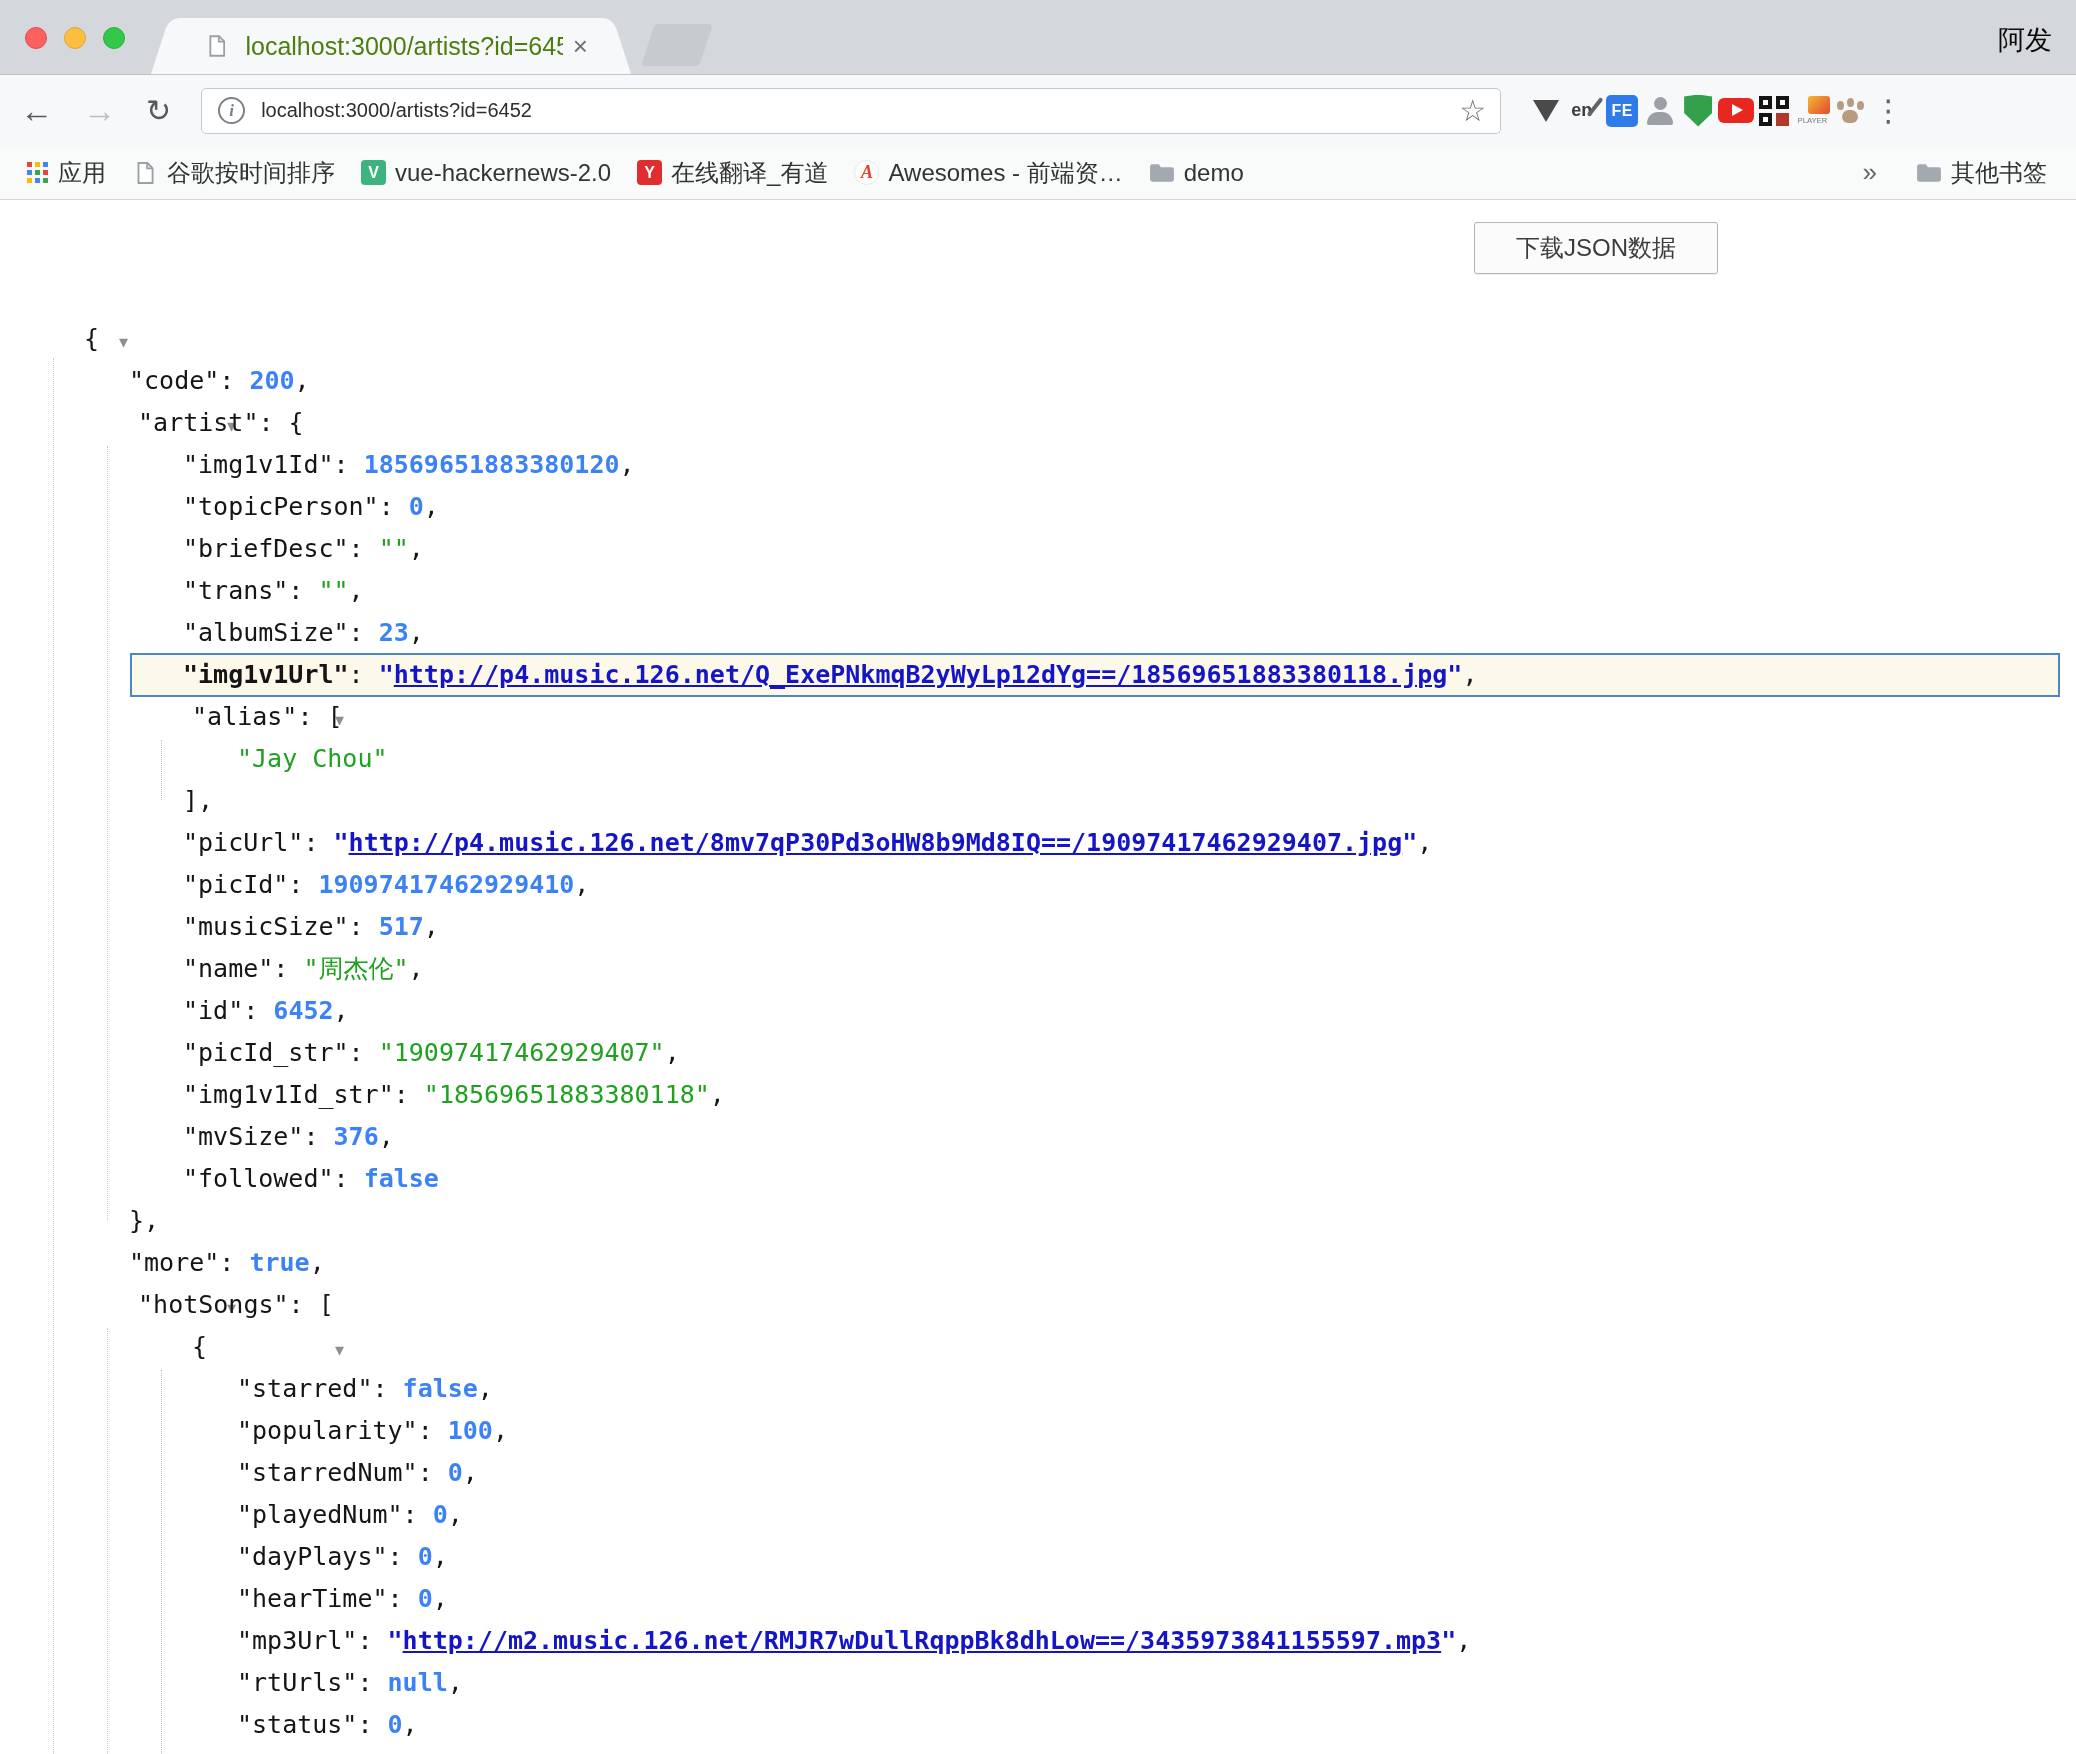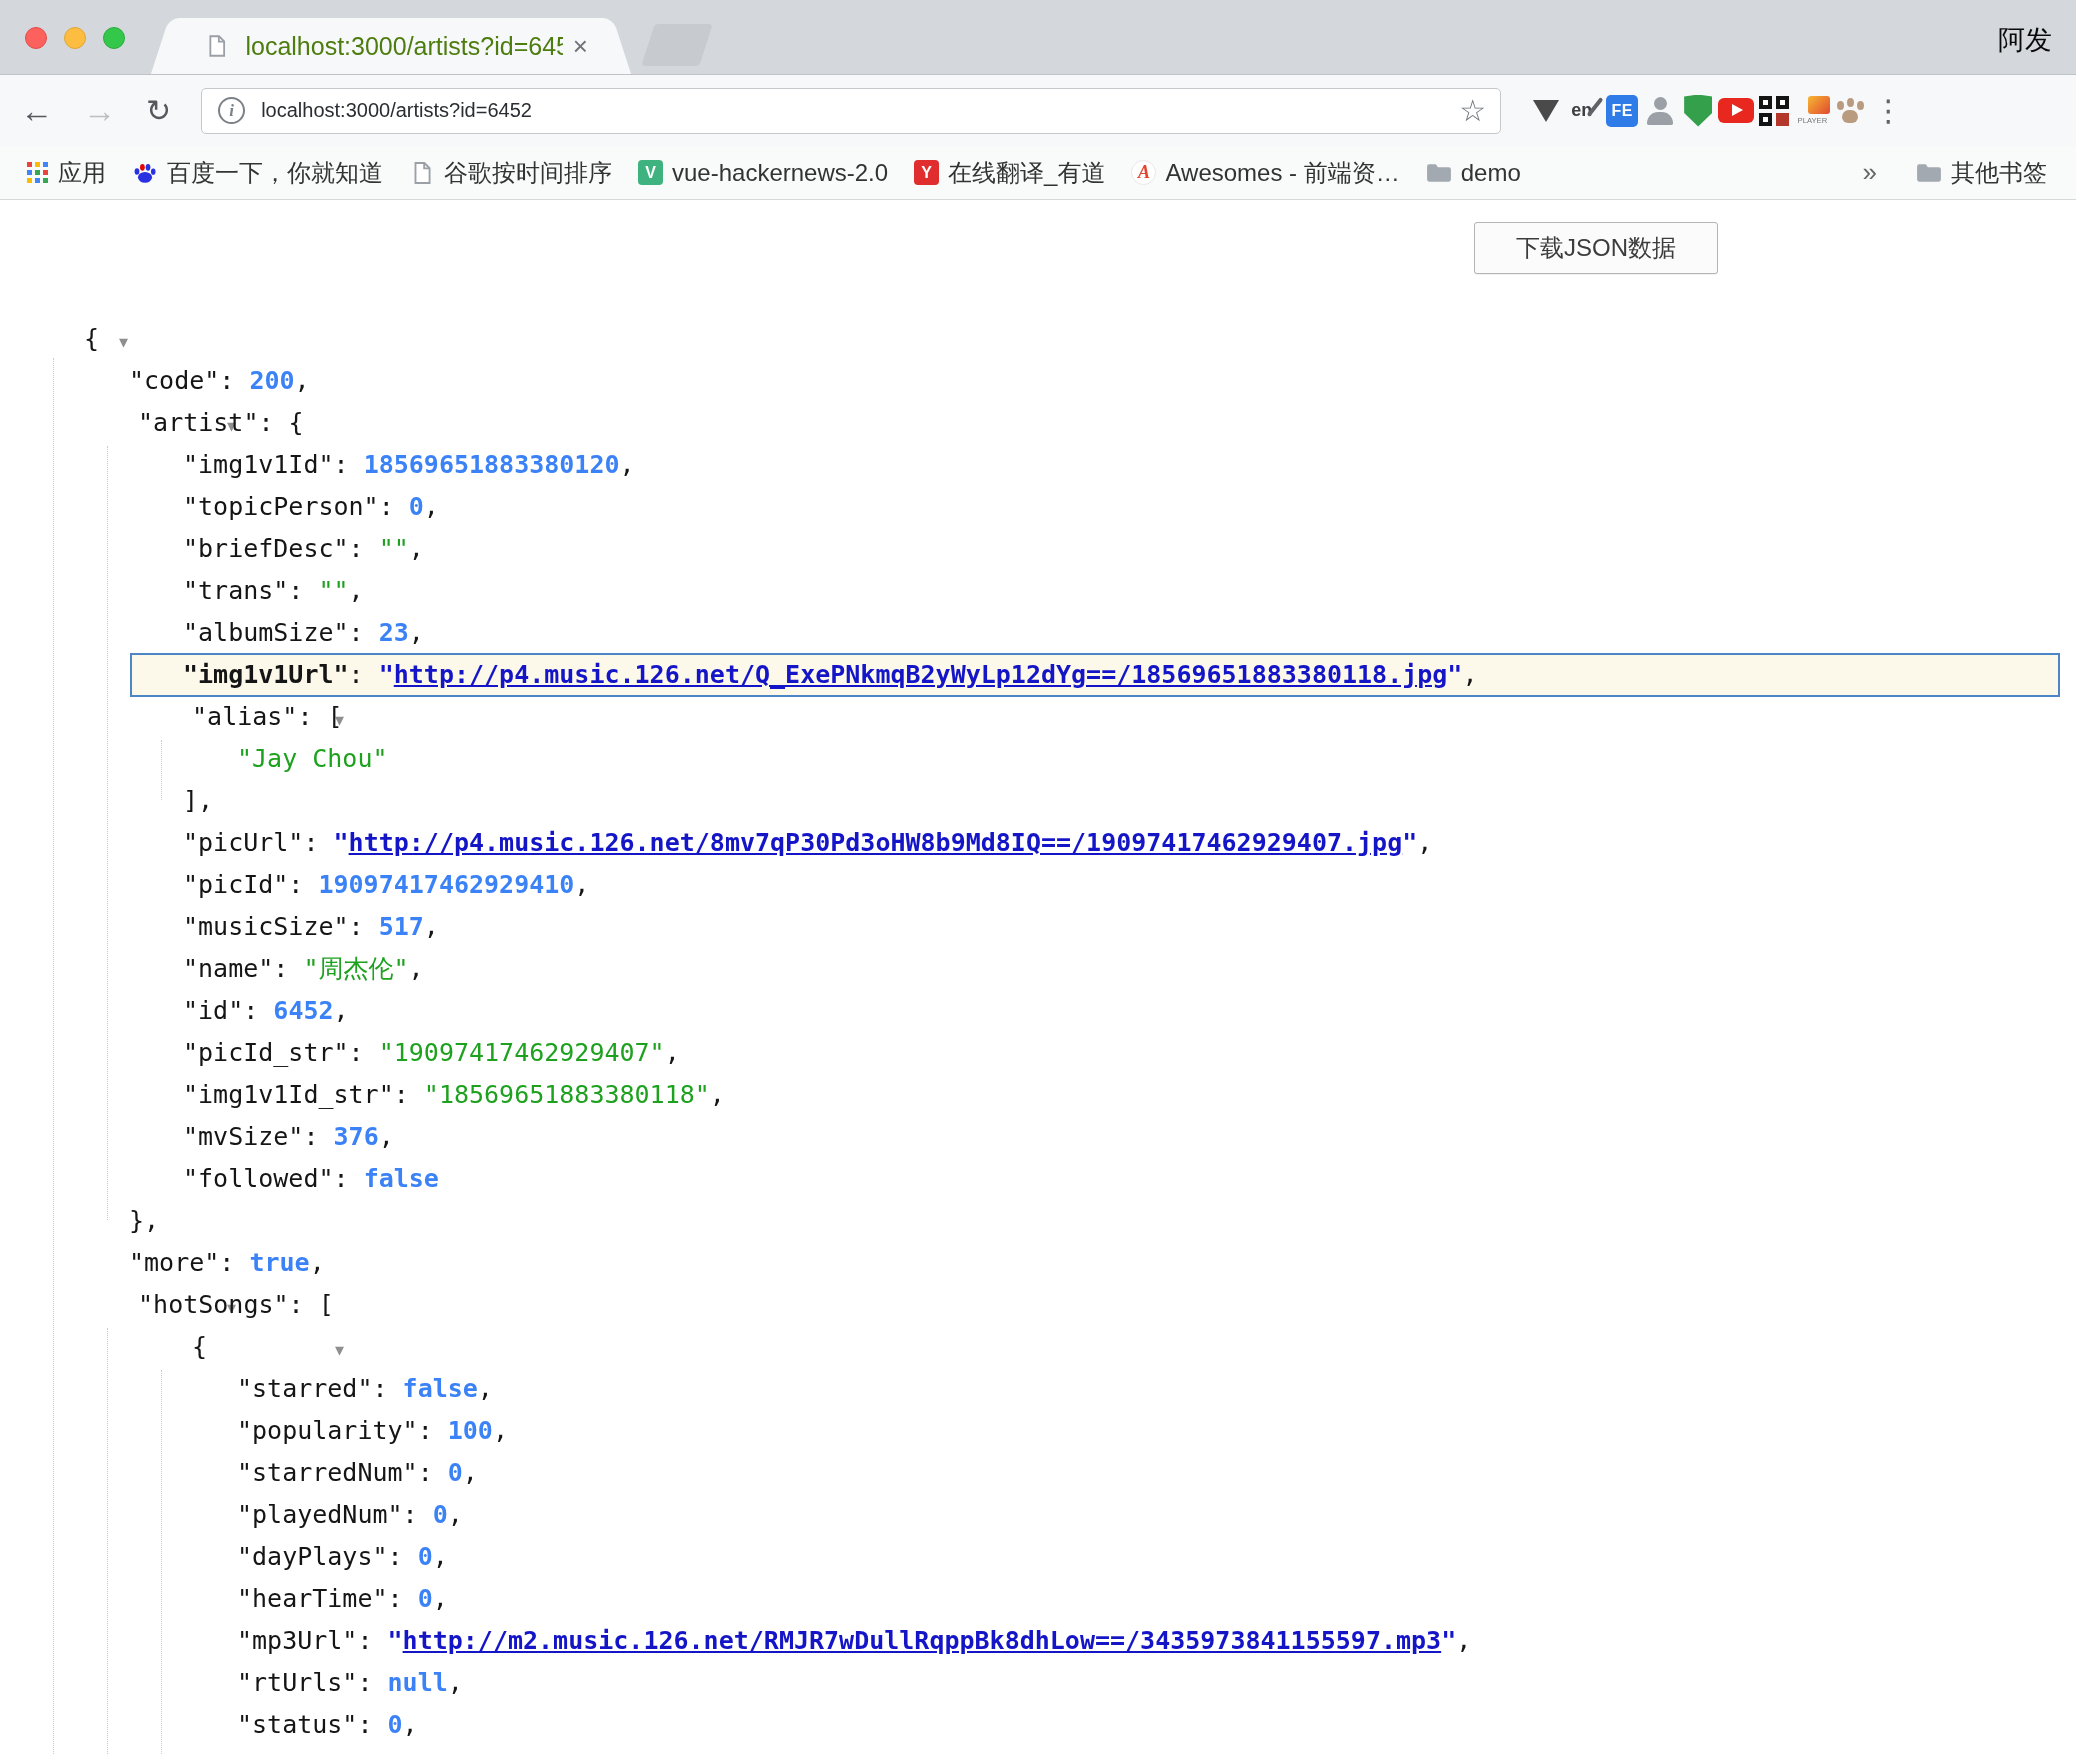--- a/index.html
+++ b/index.html
@@ -166,30 +166,20 @@
           <span class="x-menu">⋮</span>
         </span>
     </div>
   </div>
 
   <div class="bookmarks">
     <div class="bm-list">
         <div class="bm">
           <span class="b-apps"></span>
           <span class="bm-label">应用</span>
-        </div>
-        <div class="bm">
-          <svg class="bi" viewBox="0 0 24 24">
-            <ellipse cx="12" cy="16" rx="6.5" ry="5" fill="#2932e1"></ellipse>
-            <ellipse cx="4.6" cy="10.5" rx="2.2" ry="3" fill="#2932e1"></ellipse>
-            <ellipse cx="9.6" cy="6.8" rx="2.2" ry="3.2" fill="#e10602"></ellipse>
-            <ellipse cx="14.8" cy="6.8" rx="2.2" ry="3.2" fill="#2932e1"></ellipse>
-            <ellipse cx="19.6" cy="10.8" rx="2.1" ry="2.9" fill="#2932e1"></ellipse>
-          </svg>
-          <span class="bm-label">百度一下，你就知道</span>
         </div>
         <div class="bm">
           <svg class="bi" viewBox="0 0 24 24">
             <path d="M6 2.8h8.2l4.8 4.8v13.6H6z" fill="#fff" stroke="#9aa0a6" stroke-width="1.7"></path>
             <path d="M14 2.8v5h5" fill="none" stroke="#9aa0a6" stroke-width="1.7"></path>
           </svg>
           <span class="bm-label">谷歌按时间排序</span>
         </div>
         <div class="bm">
           <span class="b-sq" style="background:#3eb37f">V</span>

